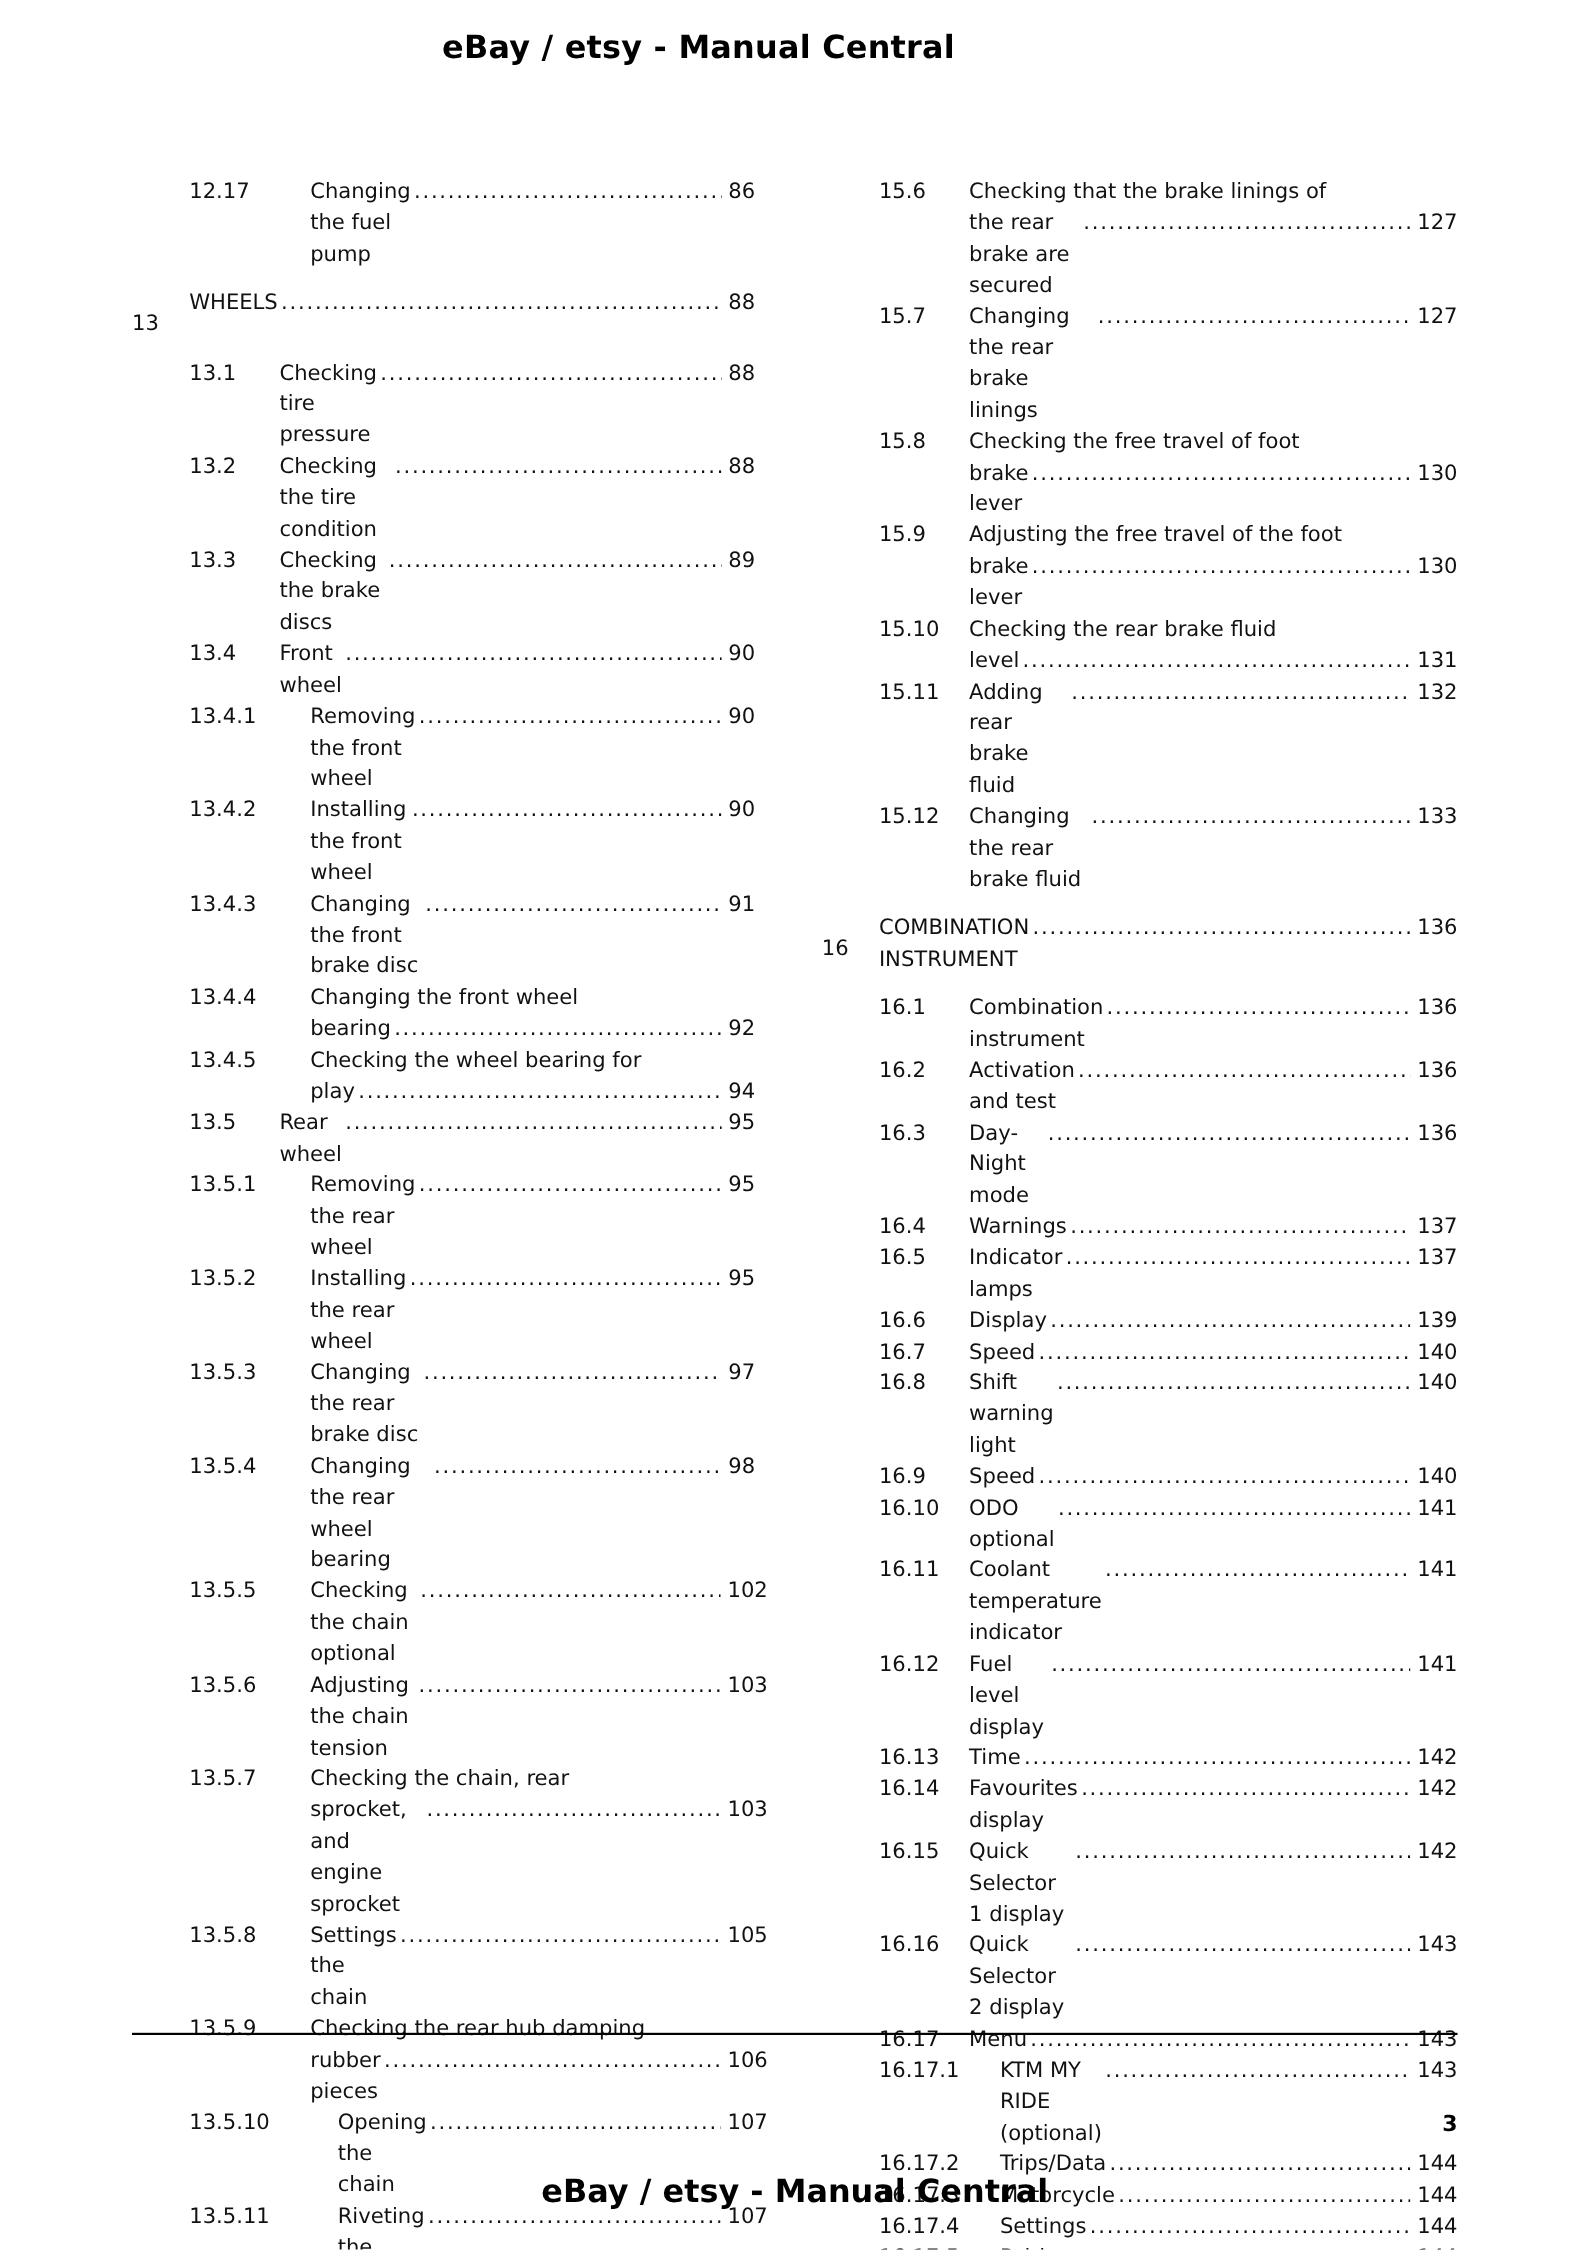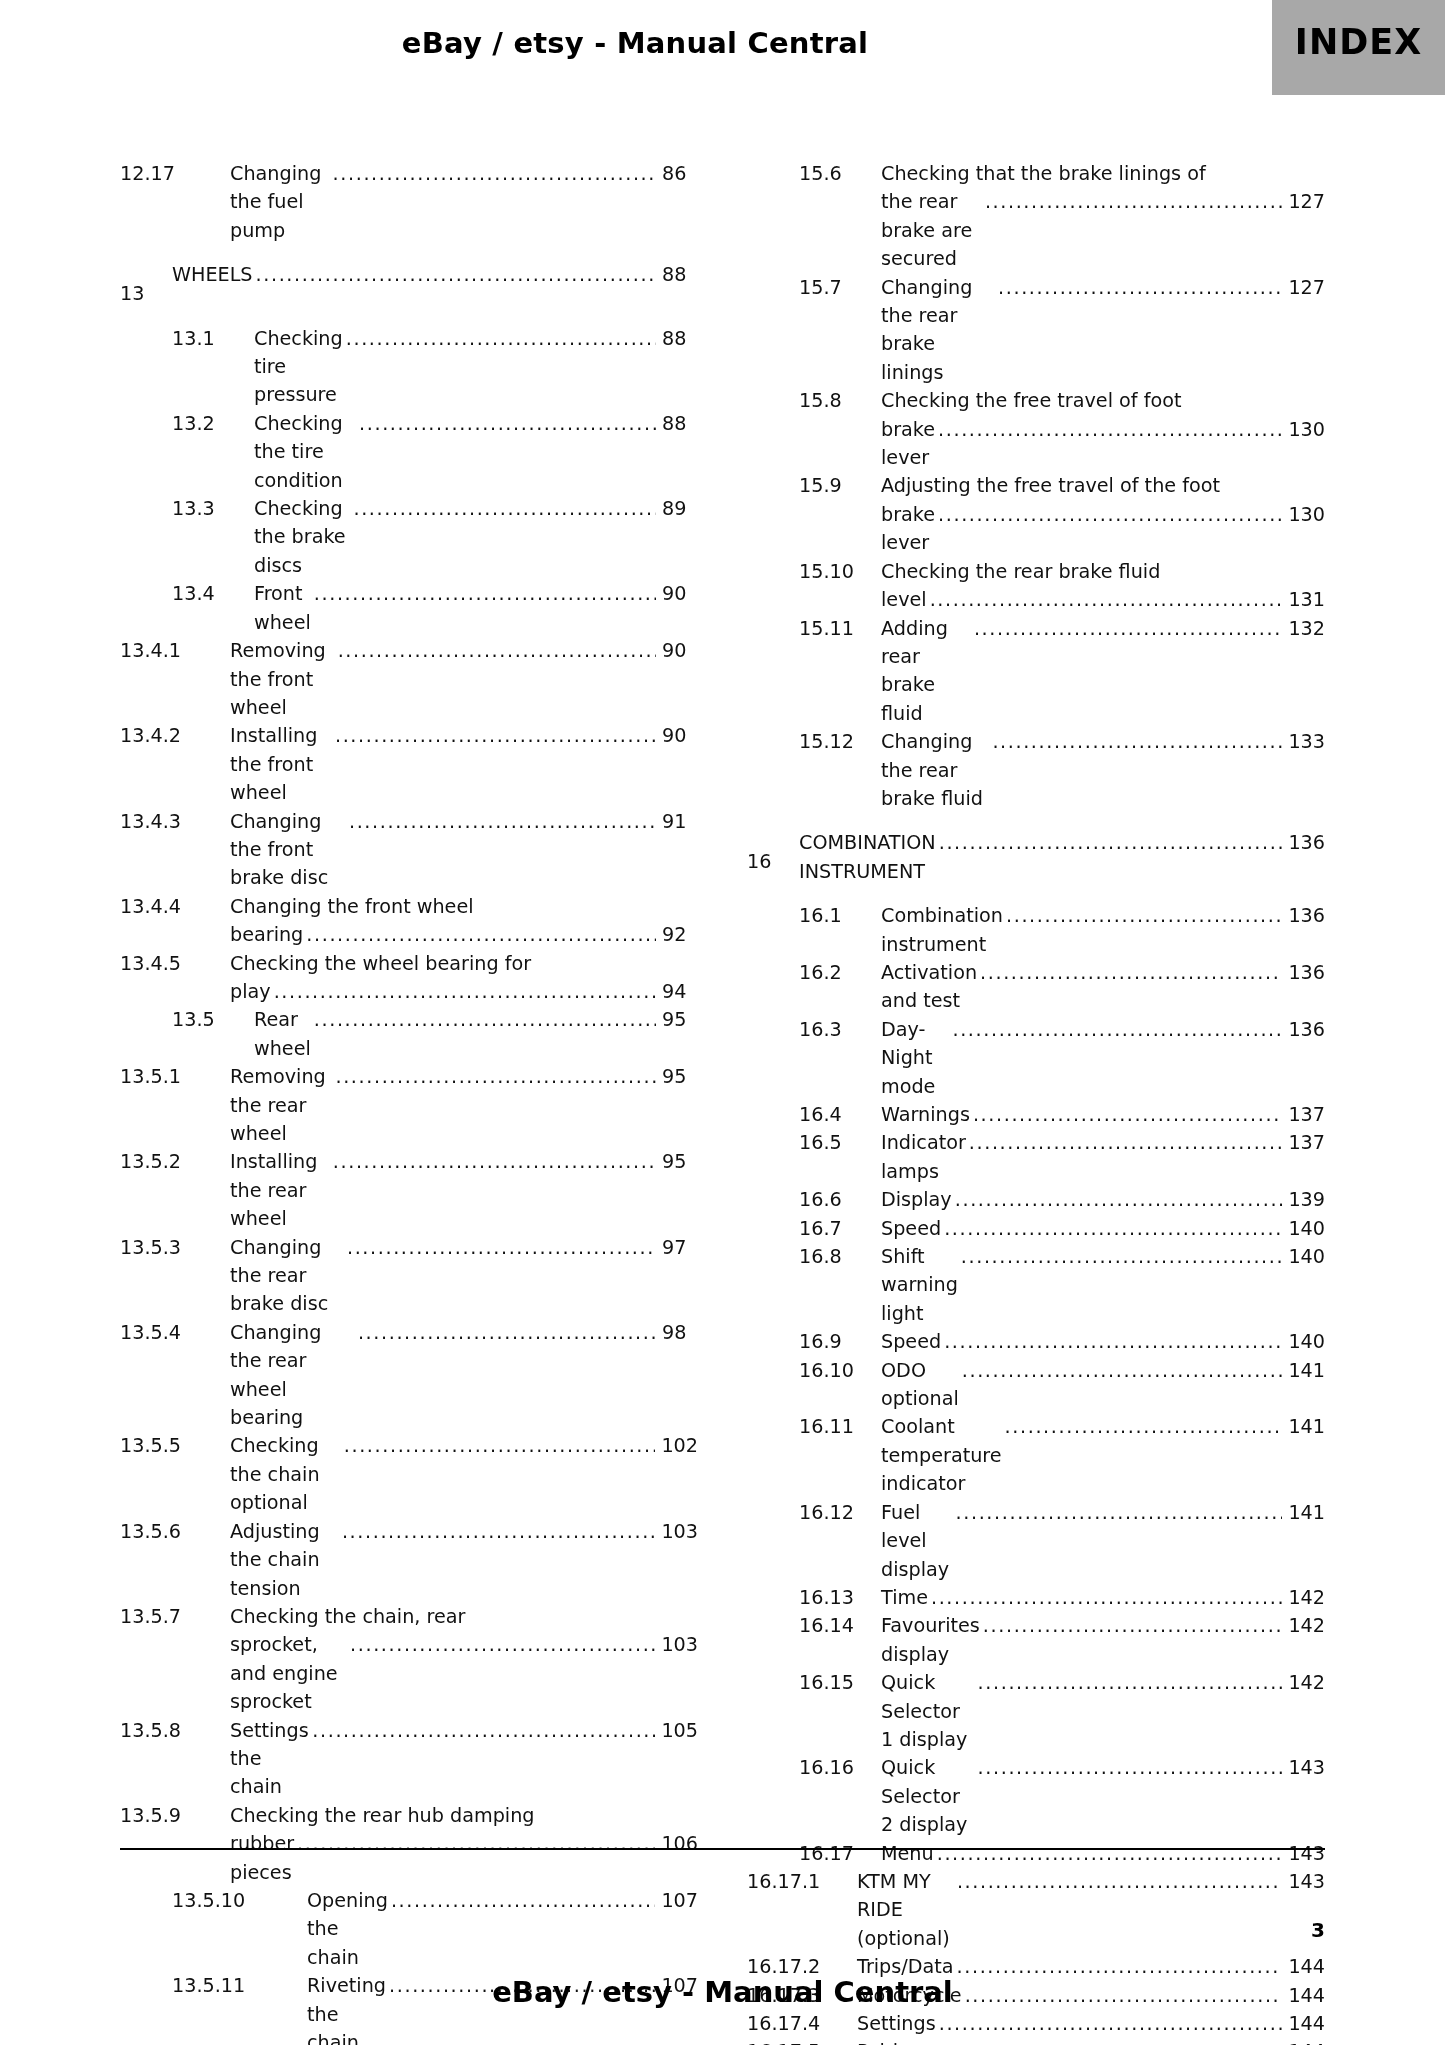--- a/index.html
+++ b/index.html
@@ -52,21 +52,21 @@
   .row.l4 { }
 
   .num {
     flex:0 0 auto;
     white-space:nowrap;
     font-variant-numeric:lining-nums;
   }
   
   .row.chapter .num { width:52px; margin-left:0px; }
   .row.l2 .num     { width:82px; margin-left:52px; }
-  .row.l3 .num     { width:110px; }
+  .row.l3 .num     { width:110px; margin-left:52px; }
   .row.l4 .num     { width:135px; margin-left:52px; }
 
   .row.chapter .num { text-transform:none;margin-top:19px; }
 
   .txtwrap { flex:1 1 auto; min-width:0; }
 
   .titleline {
     display:flex; align-items:baseline; width:100%;
   }
   .ttl { white-space:pre-wrap; }
@@ -107,23 +107,20 @@
     font-weight:bold; font-size:29px; color:#000;
   }
 </style>
 </head>
 <body>
 
 <div class="page">
 
   <div class="header">
     <div class="header-title">eBay / etsy - Manual Central</div>
-    <div class="index-tab">
-      <div class="index-tab-label">INDEX</div>
-    </div>
   </div>
 
   <div class="columns">
     <div class="col" id="col-left">
         <div class="row l3">
           <div class="num">12.17</div>
           <div class="txtwrap">
             <div class="titleline">
               <span class="ttl">Changing the fuel pump</span>
               <span class="leader">..................................................................................................</span>

